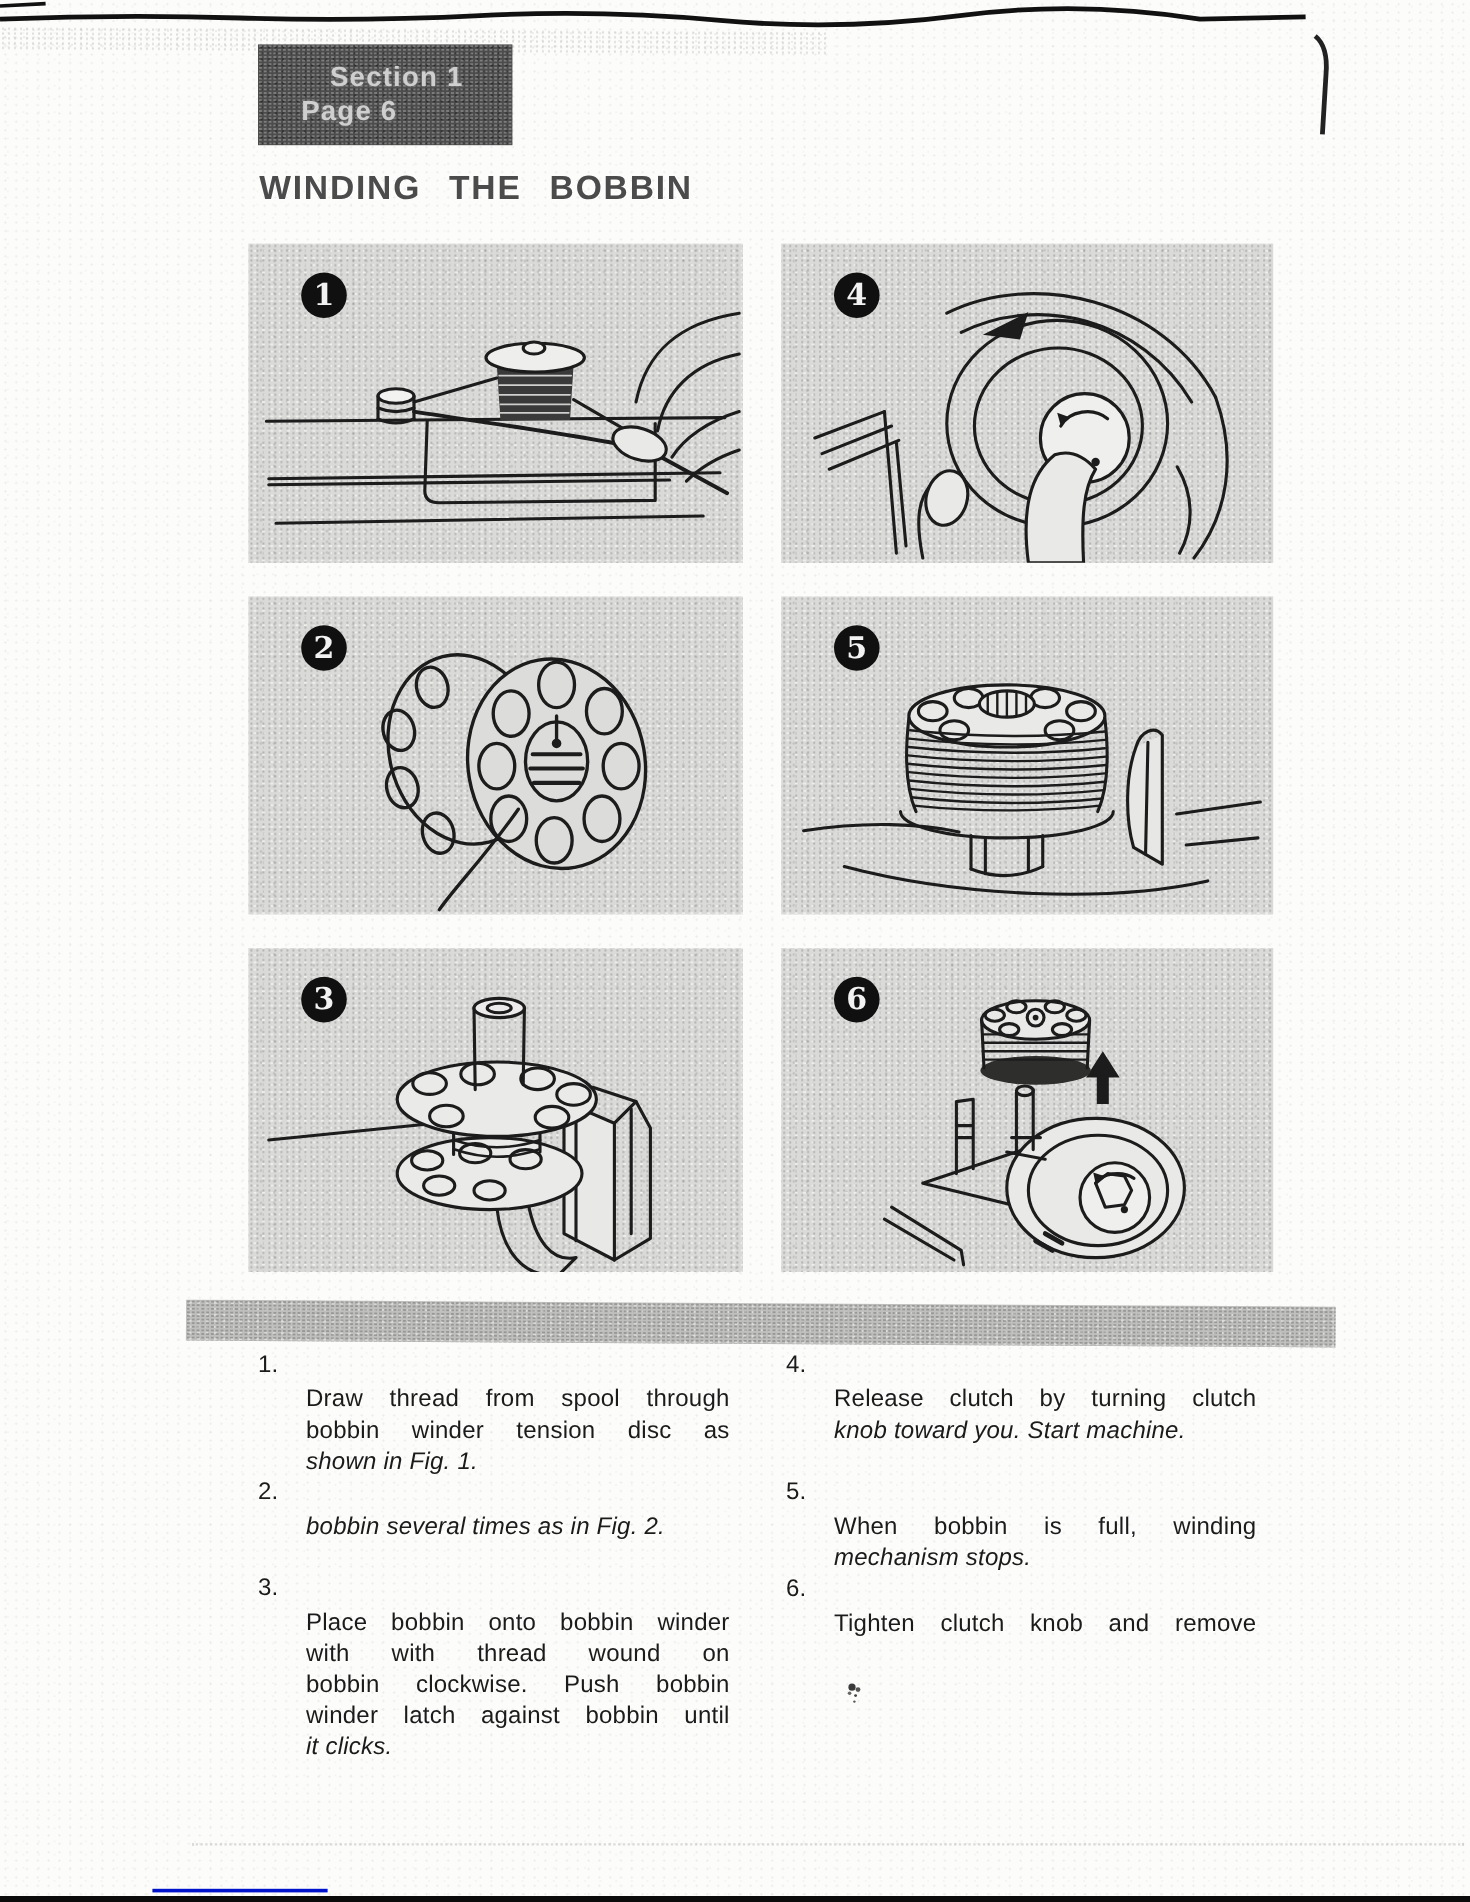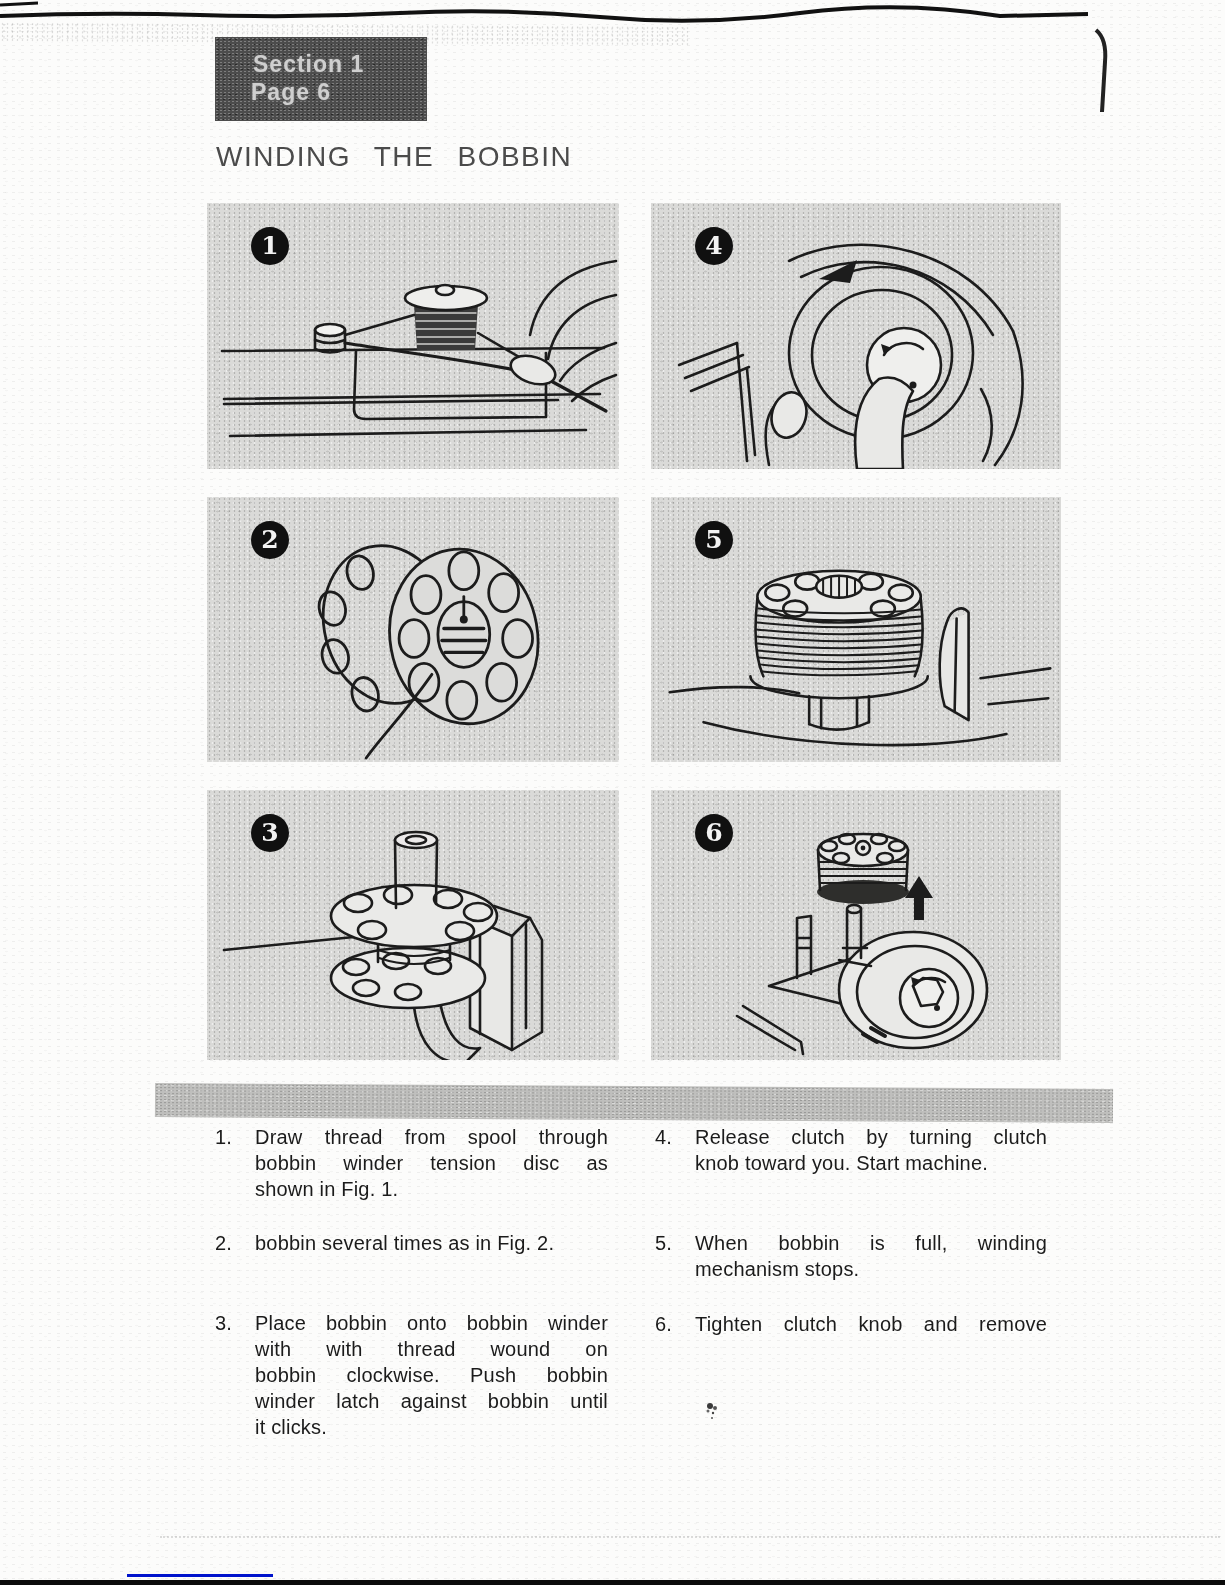--- a/index.html
+++ b/index.html
@@ -30,25 +30,25 @@
   .section-badge{
     left:215px;top:37px;width:212px;height:84px;
     background-color:#4c4c4c;
     background-image:radial-gradient(rgba(255,255,255,.28) 1px, transparent 1.3px),
                      radial-gradient(rgba(0,0,0,.45) 1px, transparent 1.3px);
     background-size:4px 3px,6px 5px;
     color:#cfcfcf;font-weight:bold;font-size:23px;line-height:28px;
     letter-spacing:1px;padding-top:13px;box-sizing:border-box;
     text-shadow:0 0 3px #7d7d7d;
   }
-  .section-badge .l1{padding-left:38px;}
+  .section-badge .l1{padding-left:60px;}
   .section-badge .l2{padding-left:36px;}
   
   .page-title{
-    left:216px;top:141px;font-size:28px;font-weight:normal;color:#4b4b4b;
+    left:216px;top:141px;font-size:28px;font-weight:bold;color:#4b4b4b;
     letter-spacing:1.5px;word-spacing:14px;
     text-shadow:1px 1px 0 rgba(255,255,255,.5);
   }
   
   .panel{
     background-color:#dadad8;
     background-image:
       radial-gradient(rgba(70,70,70,.26) 1px, transparent 1.2px),
       radial-gradient(rgba(255,255,255,.55) 1px, transparent 1.2px),
       radial-gradient(rgba(90,90,90,.18) 1px, transparent 1.4px);
@@ -71,31 +71,31 @@
   .divider{
     left:155px;top:1086px;width:958px;height:34px;transform:rotate(.35deg);
     background-color:#bfbfbd;
     background-image:radial-gradient(rgba(60,60,60,.30) 1px, transparent 1.2px),
                      radial-gradient(rgba(255,255,255,.45) 1px, transparent 1.2px);
     background-size:4px 3px,7px 5px;
   }
   
   .instr{position:absolute;font-size:20px;line-height:26px;color:#1b1b1b;letter-spacing:.2px;}
   .instr .inum{position:absolute;left:0;top:0;font-weight:normal;}
-  .instr .ibody{margin-left:40px;}
+  .instr .ibody{margin-left:40px;margin-top:29px;}
   .col-l{width:393px;}
   .col-r{width:392px;}
   .i1{left:215px;top:1124px;}
   .i2{left:215px;top:1230px;}
   .i3{left:215px;top:1310px;}
   .i4{left:655px;top:1124px;}
   .i5{left:655px;top:1230px;}
   .i6{left:655px;top:1311px;}
   .jline{text-align:justify;text-align-last:justify;white-space:nowrap;}
-  .jline.last{text-align-last:left;}
+  .jline.last{text-align-last:left;font-style:italic;}
 </style>
 </head>
 <body>
 
 <svg class="abs top-scanline" viewBox="0 0 1225 130">
   <path d="M0,16 Q100,12 200,15 T400,13 T600,17 T800,13 T1000,16 L1088,14" stroke="#111" stroke-width="4" fill="none"></path>
   <path d="M0,5 L38,3" stroke="#111" stroke-width="3" fill="none"></path>
   <path d="M1096,30 q11,9 9,32 l-3,50" stroke="#222" stroke-width="4" fill="none"></path>
 </svg>
 <div class="abs top-streak"></div>

